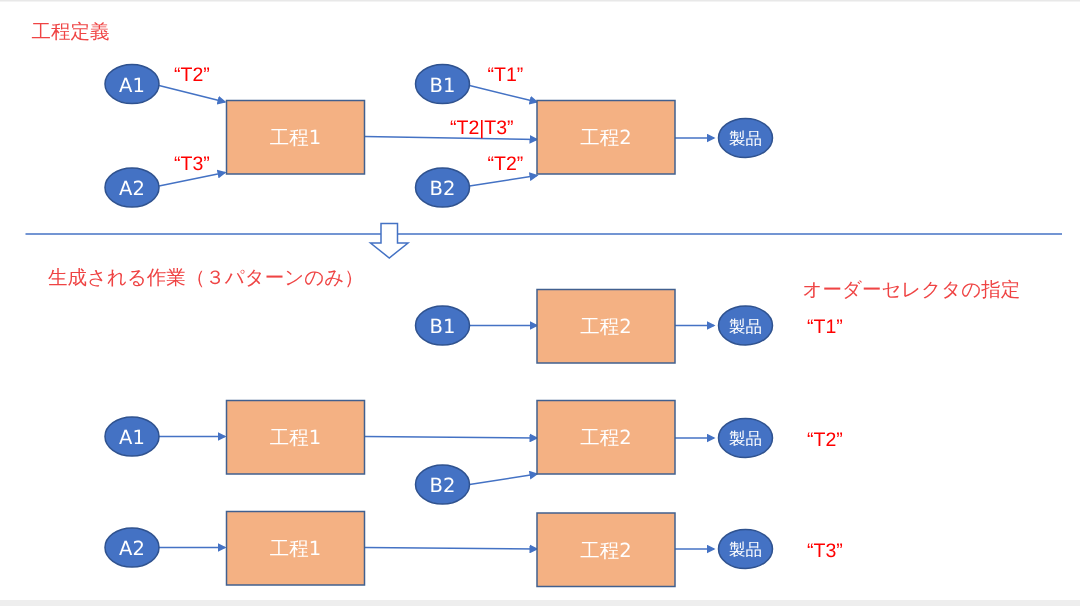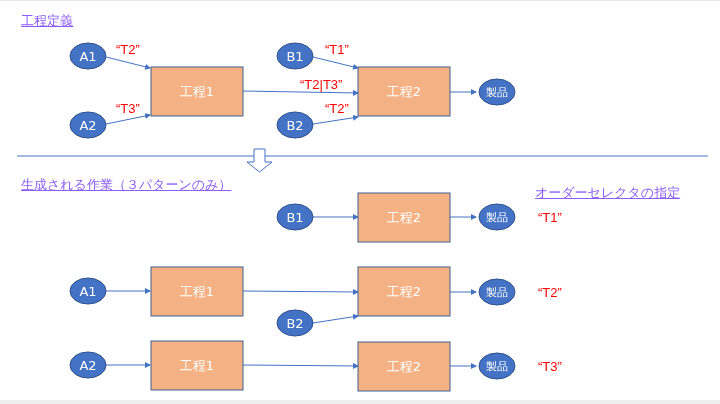--- a/index.html
+++ b/index.html
@@ -1,31 +1,31 @@
 <!DOCTYPE html>
 <html><head>
 <meta charset="utf-8">
 <style>
   html, body { margin:0; padding:0; background:#ffffff; }
   body { width:720px; height:404px; position:relative; overflow:hidden;
          font-family:"DejaVu Sans", sans-serif; }
   .top-rule { position:absolute; left:0; top:0; width:720px; height:1px; background:#e8e8e8; }
   .bottom-band { position:absolute; left:0; top:400px; width:720px; height:4px; background:#eeeeee; }
   svg.diagram { position:absolute; left:0; top:0; }
-  .heading { position:absolute; font-size:13px; color:#8b5cf6; white-space:nowrap;text-decoration:underline; }
+  .heading { position:absolute; font-size:13px; color:#ef4444; white-space:nowrap; }
   .node-text { font-family:"DejaVu Sans", sans-serif; fill:#ffffff; }
   .label-red { font-family:"Liberation Sans", sans-serif; fill:#ff0000; font-size:13px; }
 </style>
 </head>
 <body>
 
 <div class="top-rule"></div>
 
 <div class="heading" style="left:21px;top:12px;">工程定義</div>
-<div class="heading" style="left:21px;top:176px;">生成される作業（３パターンのみ）</div>
+<div class="heading" style="left:32px;top:176px;">生成される作業（３パターンのみ）</div>
 <div class="heading" style="left:535px;top:184px;">オーダーセレクタの指定</div>
 
 <svg class="diagram" width="720" height="404" viewBox="0 0 720 404">
   <defs>
     <marker id="arr" markerWidth="6" markerHeight="6" refX="5" refY="3" orient="auto">
       <path d="M0,0 L6,3 L0,6 z" fill="#4472c4"></path>
     </marker>
   </defs>
 
   <line x1="106" y1="57" x2="150" y2="68" stroke="#4472c4" stroke-width="1" marker-end="url(#arr)"></line>

